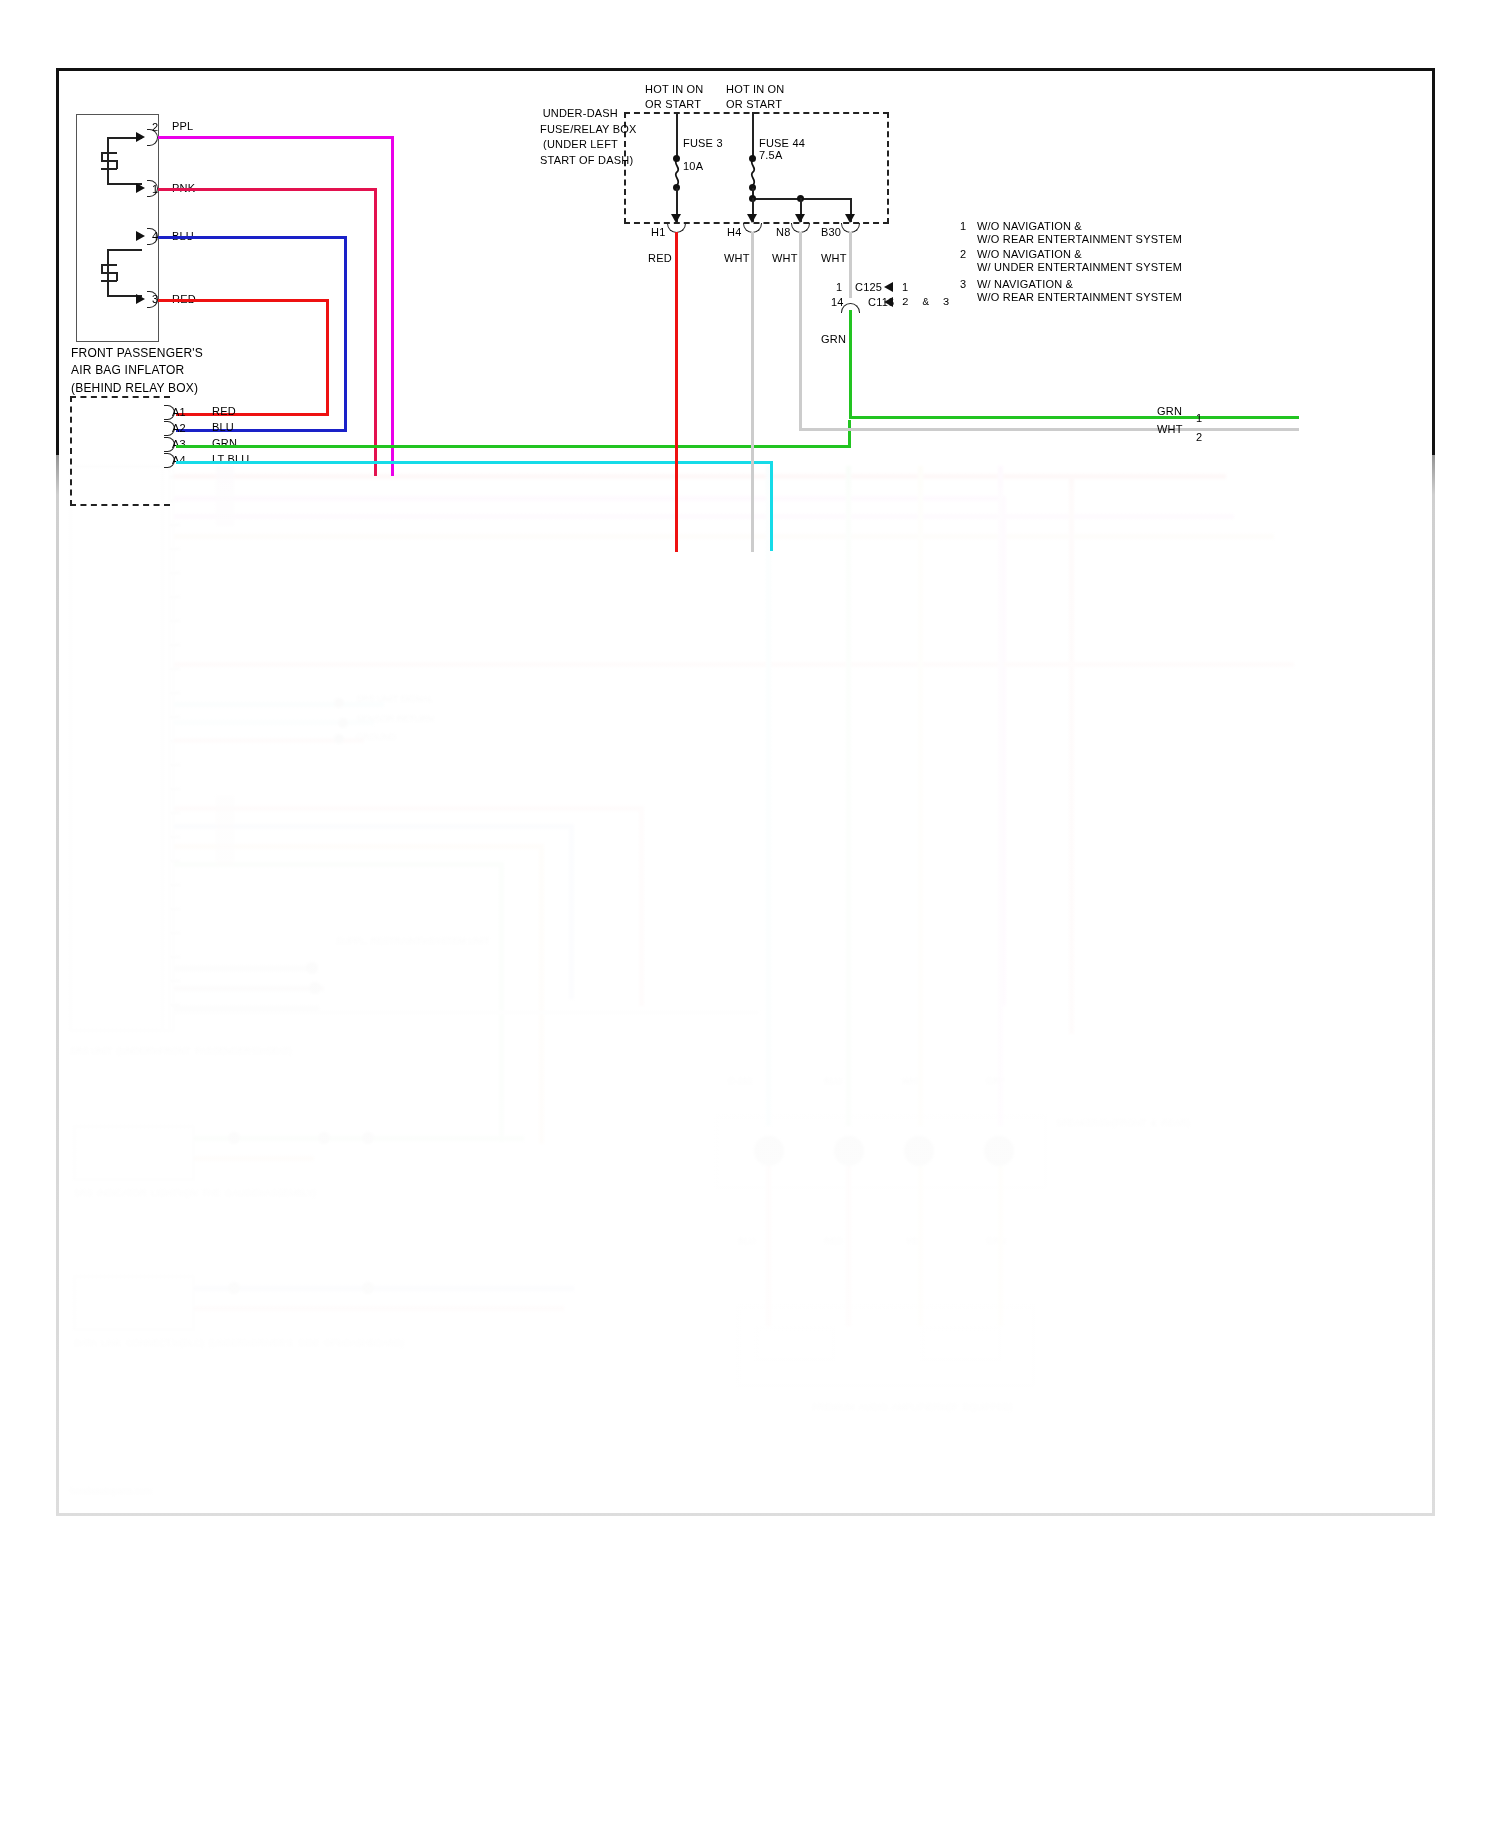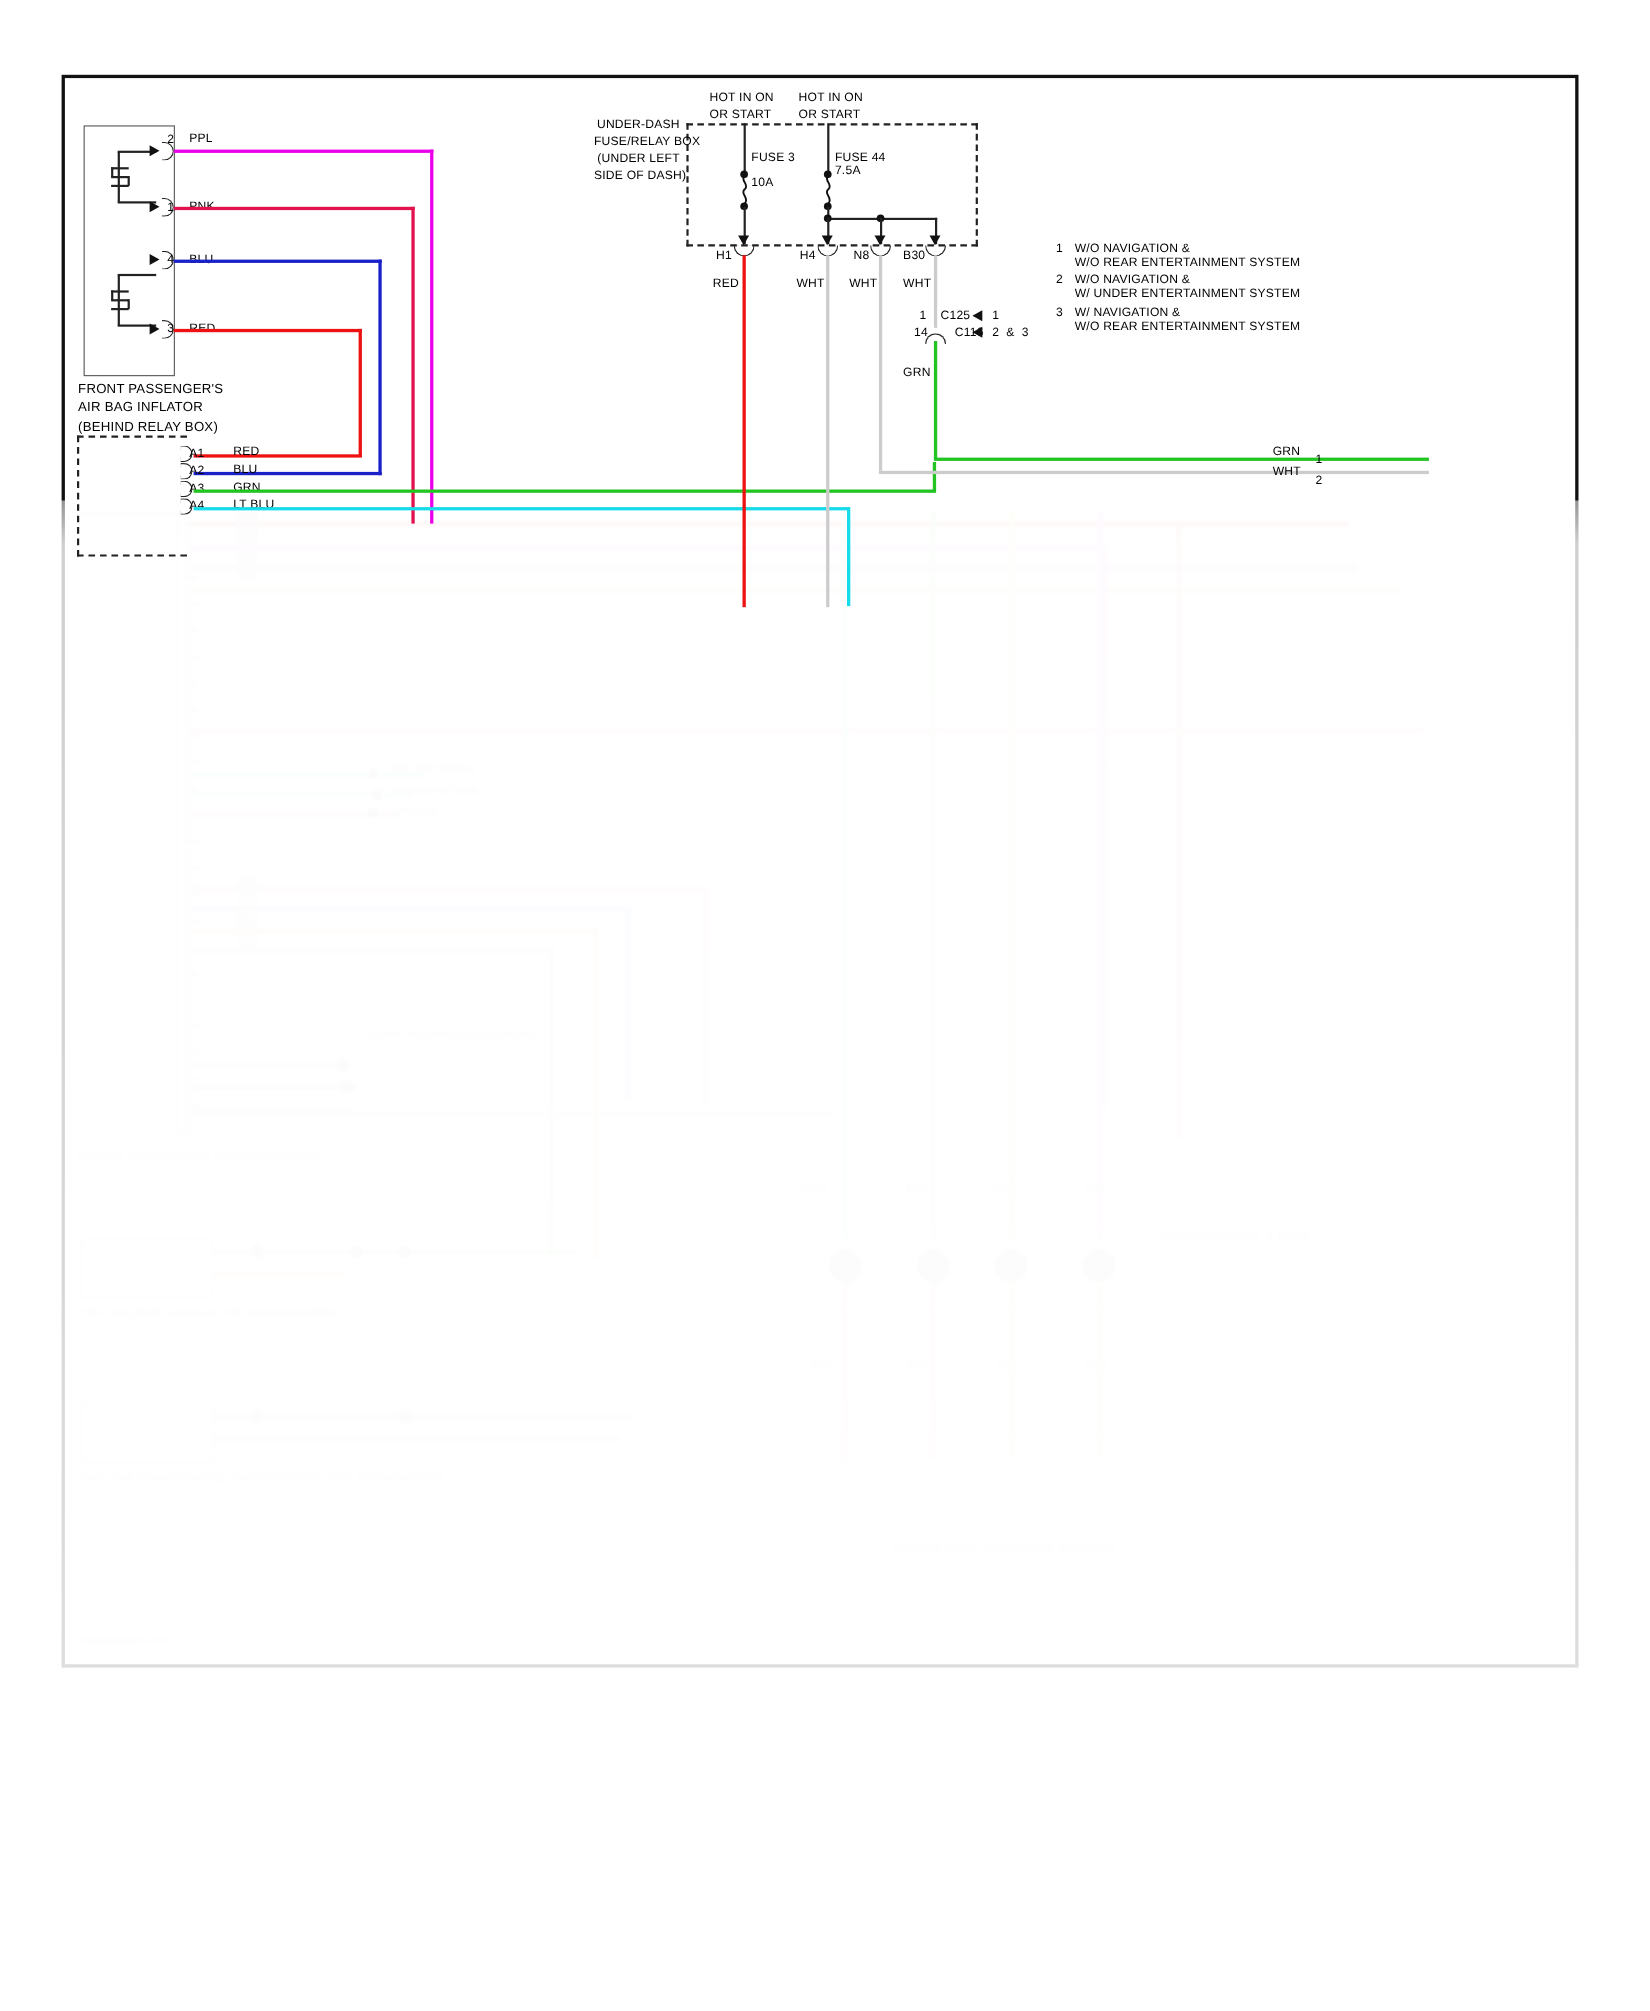--- a/index.html
+++ b/index.html
@@ -235,21 +235,21 @@
   <div class="wire v" style="left:848px;top:420px;height:26px;background:#22c421;"></div>
 
   <div class="wire h" style="left:176px;top:461px;width:596px;background:#16dbe8;"></div>
   <div class="wire v" style="left:770px;top:461px;height:90px;background:#16dbe8;"></div>
 
   <div class="dash-box" style="left:624px;top:112px;width:265px;height:112px;"></div>
 
   <div class="lbl" style="left:540px;top:106px;text-align:right;width:78px;line-height:1.42;">UNDER-DASH
 FUSE/RELAY BOX
 (UNDER LEFT
-SIDE OF DASH)</div>
+START OF DASH)</div>
 
   <div class="lbl" style="left:645px;top:82px;line-height:1.35;">HOT IN ON
 OR START</div>
   <div class="lbl" style="left:726px;top:82px;line-height:1.35;">HOT IN ON
 OR START</div>
 
   <div class="blk v" style="left:676px;top:112px;height:46px;"></div>
   <div class="blk v" style="left:752px;top:112px;height:46px;"></div>
 
   <div class="dot" style="left:673px;top:155px;"></div>
@@ -308,21 +308,21 @@
   <div class="wire v" style="left:849px;top:232px;height:66px;background:#cccccc;"></div>
 
   <div class="lbl xs" style="left:836px;top:280px;">1</div>
   <div class="lbl xs" style="left:855px;top:280px;">C125</div>
   <div class="arrow-l" style="left:884px;top:282px;"></div>
   <div class="lbl xs" style="left:902px;top:280px;">1</div>
 
   <div class="lbl xs" style="left:831px;top:295px;">14</div>
   <div class="lbl xs" style="left:868px;top:295px;">C116</div>
   <div class="arrow-l" style="left:884px;top:297px;"></div>
-  <div class="lbl xs" style="left:902px;top:295px;">2  &amp;  3</div>
+  <div class="lbl xs" style="left:902px;top:295px;font-family:Liberation Mono, monospace;">2  &amp;  3</div>
 
   <div class="cup-u" style="left:841px;top:303px;"></div>
 
   <div class="lbl" style="left:821px;top:332px;">GRN</div>
   <div class="wire v" style="left:849px;top:310px;height:108px;background:#22c421;"></div>
   <div class="wire h" style="left:849px;top:416px;width:450px;background:#22c421;"></div>
 
   <div class="lbl" style="left:1157px;top:404px;">GRN</div>
   <div class="lbl" style="left:1157px;top:422px;">WHT</div>
   <div class="lbl xs" style="left:1196px;top:411px;">1</div>

